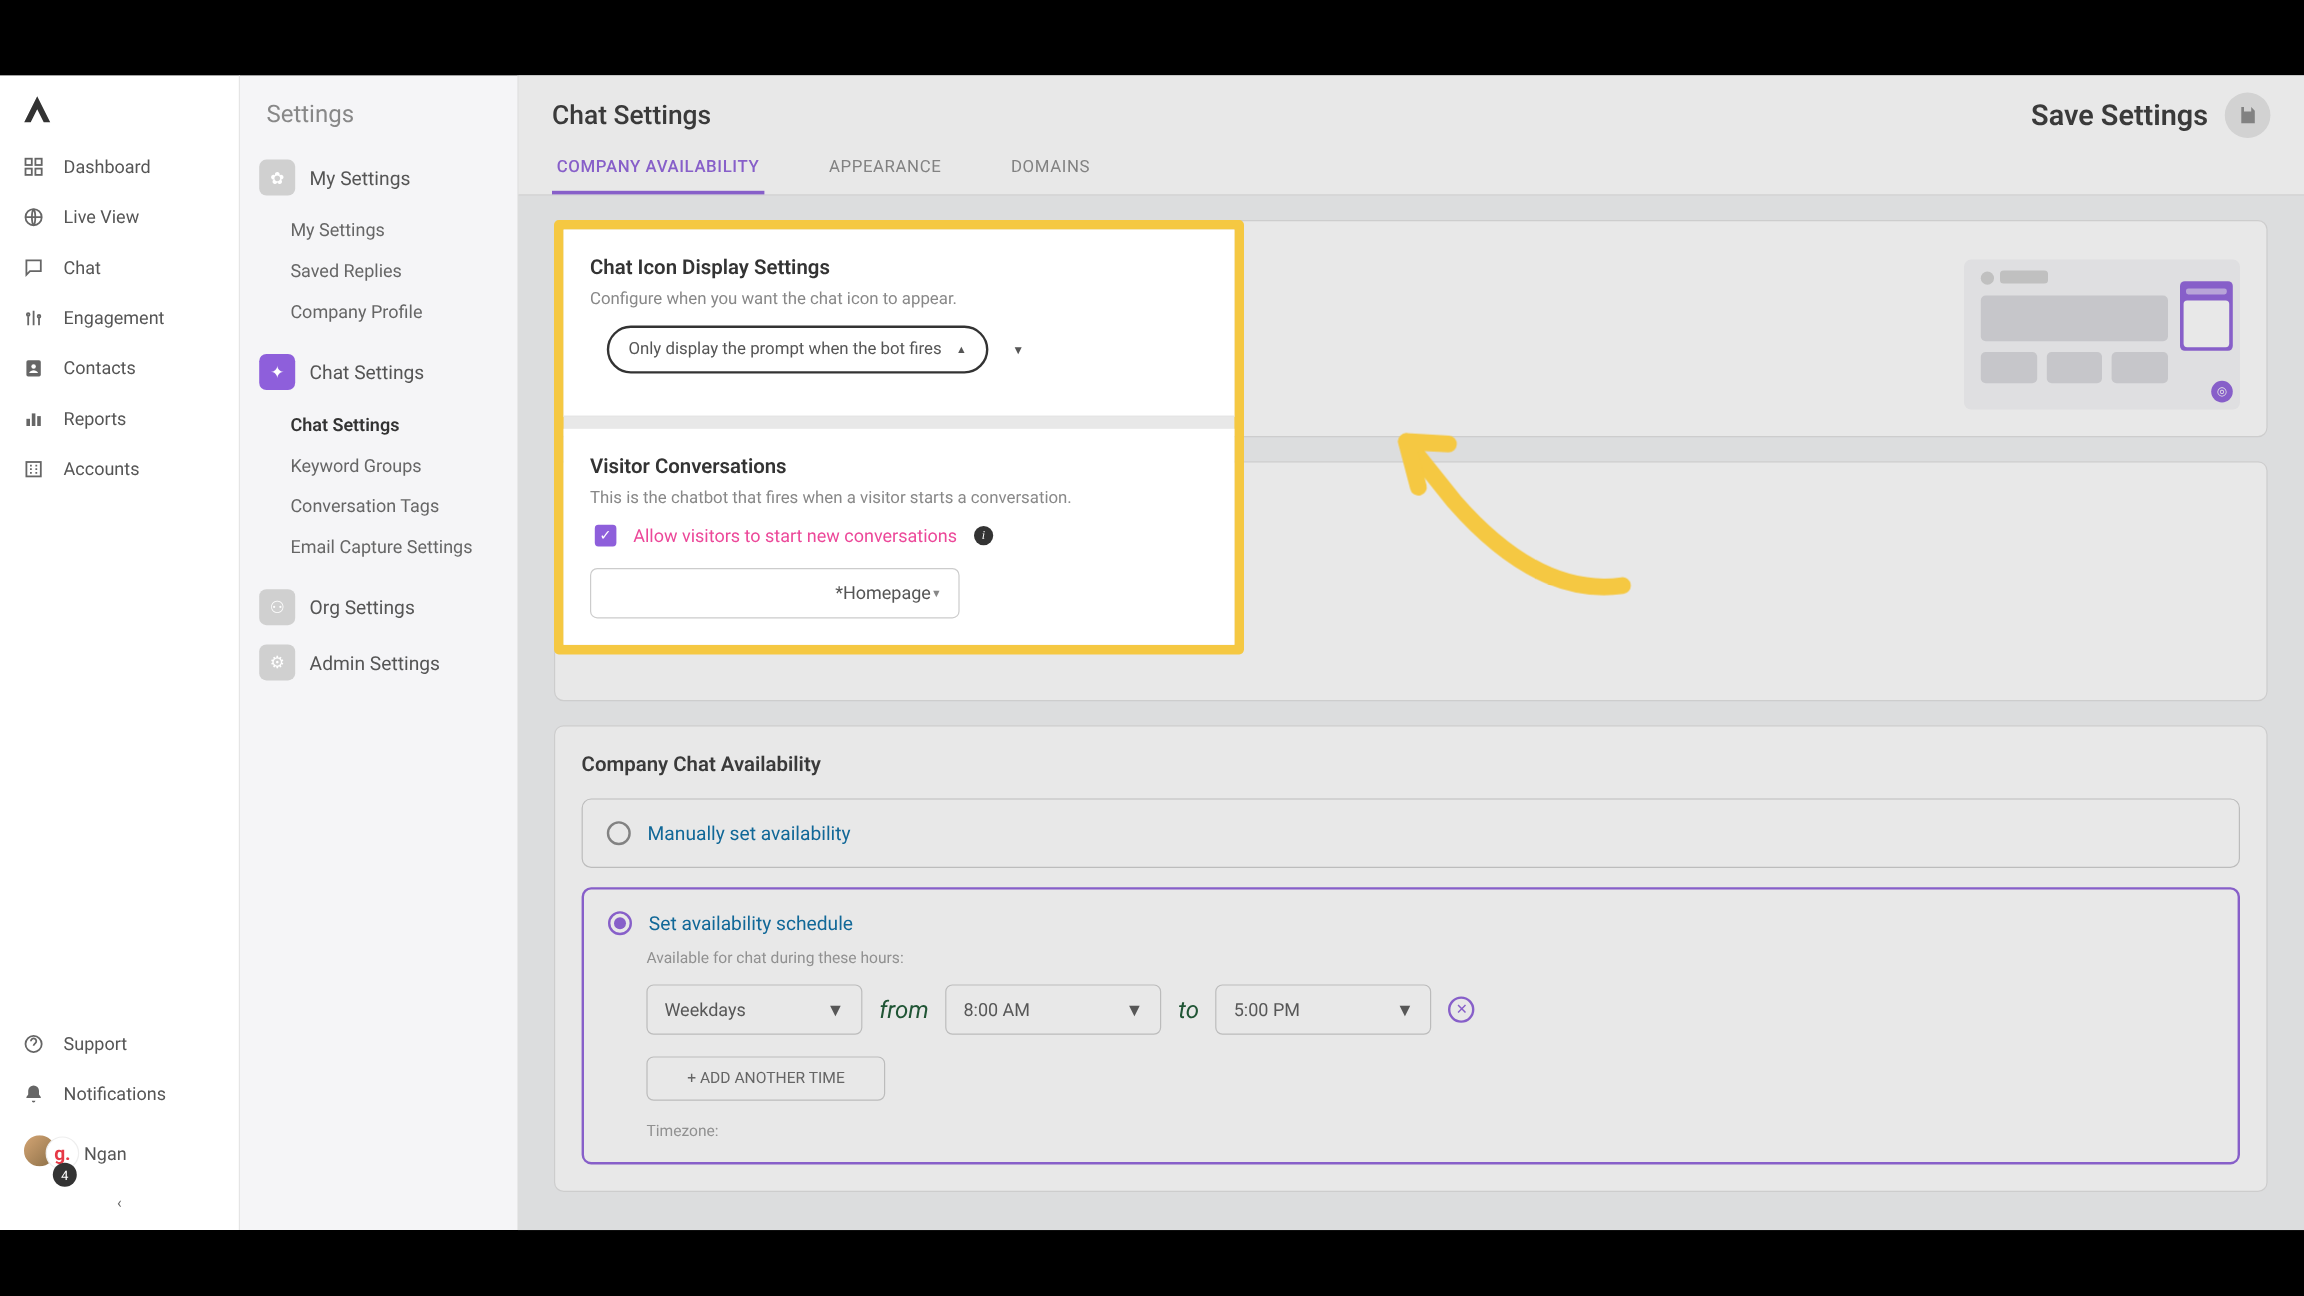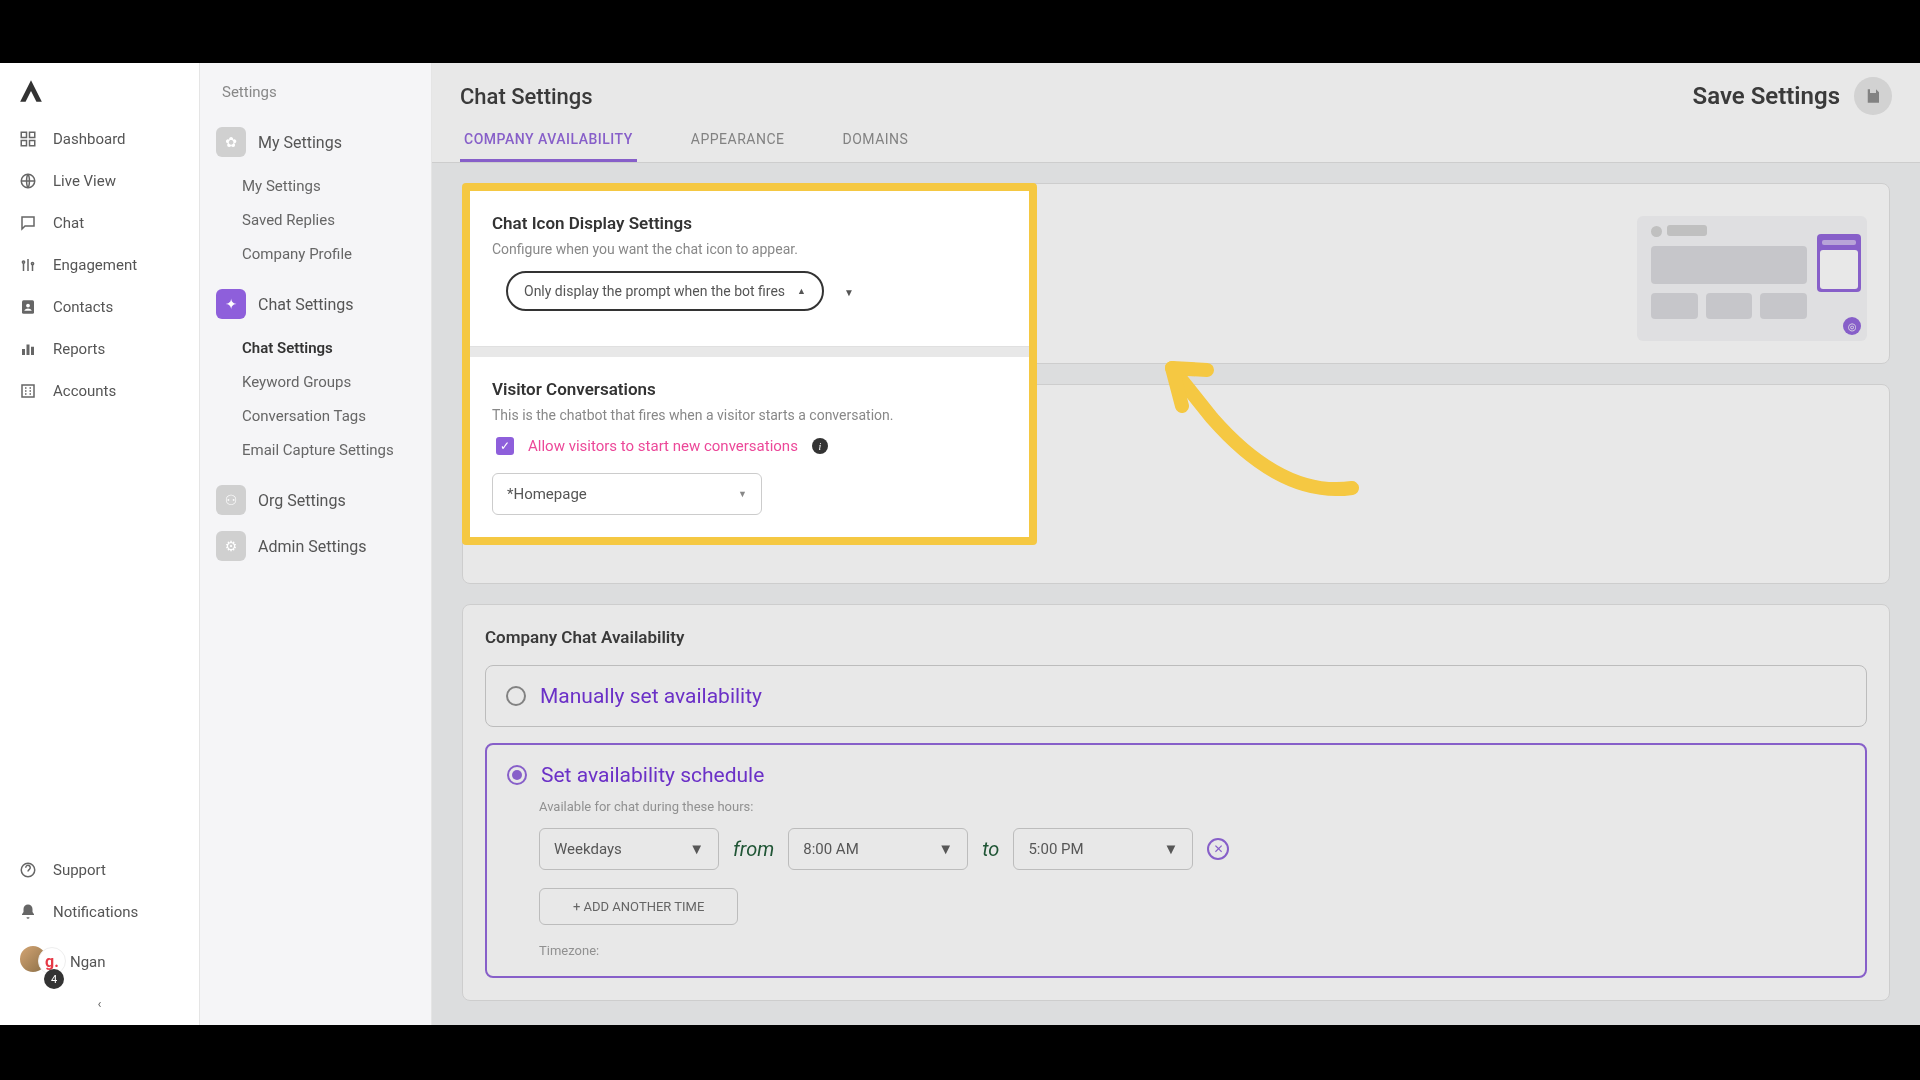--- a/index.html
+++ b/index.html
@@ -17,21 +17,21 @@
 .nav-bottom { margin-top: auto; padding-bottom: 8px; }
 .nav-item.user { gap: 10px; }
 .avatar-group { position: relative; width: 42px; height: 35px; }
 .avatar-img { width: 30px; height: 30px; border-radius: 50%; background: linear-gradient(135deg,#d4a574,#8b6f47); position: absolute; left: 0; top: 0; border: 2px solid #fff; }
 .avatar-badge { position: absolute; left: 20px; top: 3px; width: 28px; height: 28px; border-radius: 50%; background: #fff; border: 1px solid #eee; display: flex; align-items: center; justify-content: center; font-size: 16px; font-weight: bold; color: #e63946; }
 .badge-count { position: absolute; left: 26px; top: 25px; width: 20px; height: 20px; border-radius: 50%; background: #333; color: #fff; font-size: 11px; display: flex; align-items: center; justify-content: center; }
 .collapse-btn { text-align: center; padding: 6px; color: #666; font-size: 13px; cursor: pointer; }
 
 
 .settings-sidebar { width: 232px; background: #f5f5f7; border-right: 1px solid #e5e5e5; padding: 20px 12px; }
-.settings-title { font-size: 15px; color: #888; padding: 0 10px 18px; }
+.settings-title { font-size: 20px; color: #888; padding: 0 10px 18px; }
 .settings-group-header { display: flex; align-items: center; gap: 12px; padding: 8px 4px; cursor: pointer; }
 .settings-group-icon { width: 30px; height: 30px; border-radius: 6px; display: flex; align-items: center; justify-content: center; color: #fff; font-size: 14px; }
 .settings-group-icon.grey { background: #d0d0d0; }
 .settings-group-icon.purple { background: #8e5fdb; }
 .settings-group-label { font-size: 16px; color: #555; }
 .settings-sub-list { padding-left: 24px; margin: 4px 0 10px; }
 .settings-sub-item { padding: 8px 6px; font-size: 15px; color: #666; cursor: pointer; }
 .settings-sub-item.active { font-weight: 600; color: #333; }
 
 
@@ -62,42 +62,42 @@
 
 .pill-select { display: inline-flex; align-items: center; gap: 12px; border: 2px solid #333; border-radius: 24px; padding: 10px 16px; font-size: 14px; color: #555; cursor: pointer; margin-left: 14px; }
 .pill-select .caret { font-size: 9px; }
 .extra-caret { display: inline-block; margin-left: 16px; font-size: 10px; color: #555; }
 
 .checkbox-row { display: flex; align-items: center; gap: 14px; margin: 6px 0 18px 4px; }
 .checkbox { width: 18px; height: 18px; background: #8e5fdb; border-radius: 3px; display: flex; align-items: center; justify-content: center; color: #fff; font-size: 12px; }
 .checkbox-label { font-size: 15px; color: #ec4899; }
 .info-circle { width: 16px; height: 16px; border-radius: 50%; background: #333; color: #fff; font-size: 10px; display: inline-flex; align-items: center; justify-content: center; font-style: italic; font-family: serif; }
 
-.select-box { display: inline-flex; align-items: center; justify-content: space-between; border: 1px solid #ccc; border-radius: 6px; padding: 11px 14px; width: 270px; font-size: 15px; color: #555; cursor: pointer; }
+.select-box { display: inline-flex; align-items: center; justify-content: flex-end; border: 1px solid #ccc; border-radius: 6px; padding: 11px 14px; width: 308px; font-size: 15px; color: #555; cursor: pointer; }
 .select-box .caret { font-size: 9px; color: #888; }
 
 
 .card-with-thumb { display: flex; justify-content: space-between; align-items: flex-start; min-height: 180px; }
 .thumb { width: 230px; height: 125px; background: #f5f5f7; border-radius: 6px; position: relative; margin-top: 10px; }
 .thumb-dot { position: absolute; top: 10px; left: 14px; width: 11px; height: 11px; border-radius: 50%; background: #d0d0d0; }
 .thumb-bar { position: absolute; top: 9px; left: 30px; width: 40px; height: 11px; border-radius: 3px; background: #d0d0d0; }
 .thumb-block { position: absolute; top: 30px; left: 14px; right: 60px; height: 38px; background: #d8d8dc; border-radius: 4px; }
 .thumb-row { position: absolute; bottom: 22px; left: 14px; right: 60px; display: flex; gap: 8px; }
 .thumb-cell { flex: 1; height: 26px; background: #d8d8dc; border-radius: 4px; }
 .thumb-chat { position: absolute; right: 6px; top: 18px; width: 44px; height: 58px; background: #8e5fdb; border-radius: 4px; }
 .thumb-chat-line { position: absolute; top: 6px; left: 5px; right: 5px; height: 5px; background: rgba(255,255,255,0.5); border-radius: 2px; }
 .thumb-chat-body { position: absolute; top: 16px; left: 3px; right: 3px; bottom: 3px; background: #fff; border-radius: 3px; }
 .thumb-fab { position: absolute; bottom: 6px; right: 6px; width: 18px; height: 18px; border-radius: 50%; background: #8e5fdb; display: flex; align-items: center; justify-content: center; color: #fff; font-size: 10px; }
 
 
 .radio-row { display: flex; align-items: center; gap: 14px; }
 .radio { width: 20px; height: 20px; border: 2px solid #888; border-radius: 50%; display: flex; align-items: center; justify-content: center; }
 .radio.selected { border-color: #8e5fdb; }
 .radio.selected::after { content: ''; width: 10px; height: 10px; background: #8e5fdb; border-radius: 50%; }
-.radio-label { font-size: 21px; color: #6d28d9; }
+.radio-label { font-size: 16px; color: #0369a1; }
 .radio-card { border: 1px solid #ccc; border-radius: 8px; padding: 18px 20px; margin-top: 16px; }
 .radio-card.selected { border: 2px solid #8e5fdb; }
 .schedule-desc { font-size: 13px; color: #999; margin: 12px 0 14px 32px; }
 .schedule-row { display: flex; align-items: center; gap: 14px; margin-left: 32px; margin-bottom: 18px; }
 .small-select { display: inline-flex; align-items: center; justify-content: space-between; border: 1px solid #ccc; border-radius: 6px; padding: 11px 14px; width: 180px; font-size: 15px; color: #555; background: #fff; cursor: pointer; }
 .small-label { font-size: 20px; color: #14532d; font-style: italic; }
 .remove-btn { width: 22px; height: 22px; border: 2px solid #8e5fdb; border-radius: 50%; color: #8e5fdb; display: flex; align-items: center; justify-content: center; font-size: 12px; cursor: pointer; }
 .add-time-btn { margin-left: 32px; border: 1px solid #ccc; border-radius: 6px; padding: 10px 33px; font-size: 13px; color: #666; background: #fff; cursor: pointer; }
 .tz-label { font-size: 13px; color: #999; margin: 18px 0 0 32px; }
 

